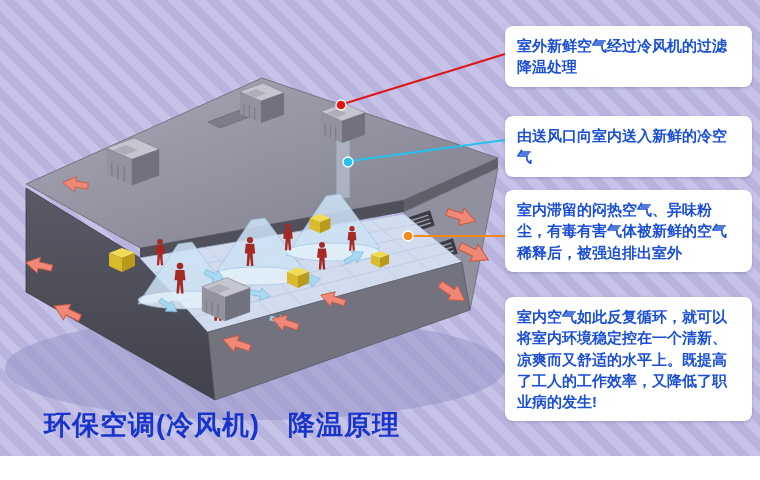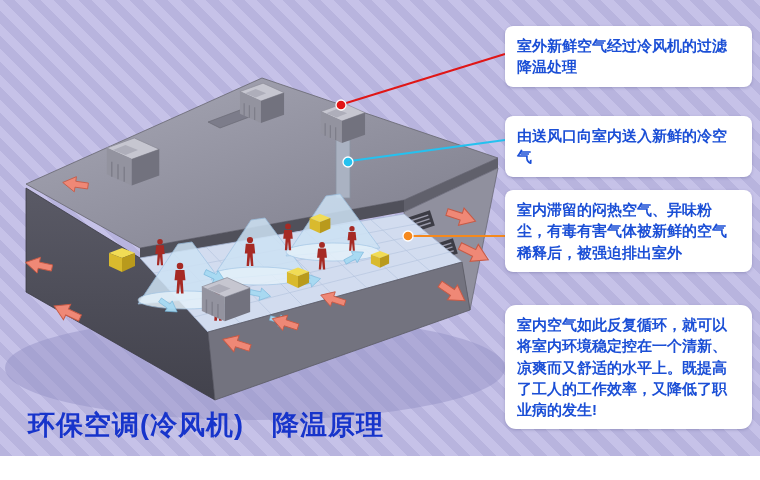--- a/index.html
+++ b/index.html
@@ -13,23 +13,23 @@
   .scene{position:absolute;left:0;top:0;}
   .callout{
     position:absolute;left:505px;width:247px;box-sizing:border-box;
     background:#ffffff;border-radius:8px;padding:9px 12px;
     color:var(--callout_text,#1b4fd6);font-size:15px;line-height:1.42;font-weight:600;
     box-shadow:0 1px 3px rgba(60,60,120,.28);
   }
   .callout.c1{top:26px;}
   .callout.c2{top:116px;}
   .callout.c3{top:190px;}
-  .callout.c4{top:305px;border-radius:11px;}
+  .callout.c4{top:297px;}
   .page-title{
-    position:absolute;left:28px;top:407px;
+    position:absolute;left:44px;top:407px;
     color:var(--title_color,#1734cb);font-size:27px;font-weight:700;letter-spacing:1px;
   }
   .leader{fill:none;stroke-width:2;}
   .leader.red{stroke:var(--accent_red,#e01616);}
   .leader.cyan{stroke:var(--accent_cyan,#25c1ef);}
   .leader.orange{stroke:var(--accent_orange,#f5891d);}
   .dot{stroke:#ffffff;stroke-width:1.3;}
   .dot.red{fill:var(--accent_red,#e01616);}
   .dot.cyan{fill:var(--accent_cyan,#25c1ef);}
   .dot.orange{fill:var(--accent_orange,#f5891d);}

